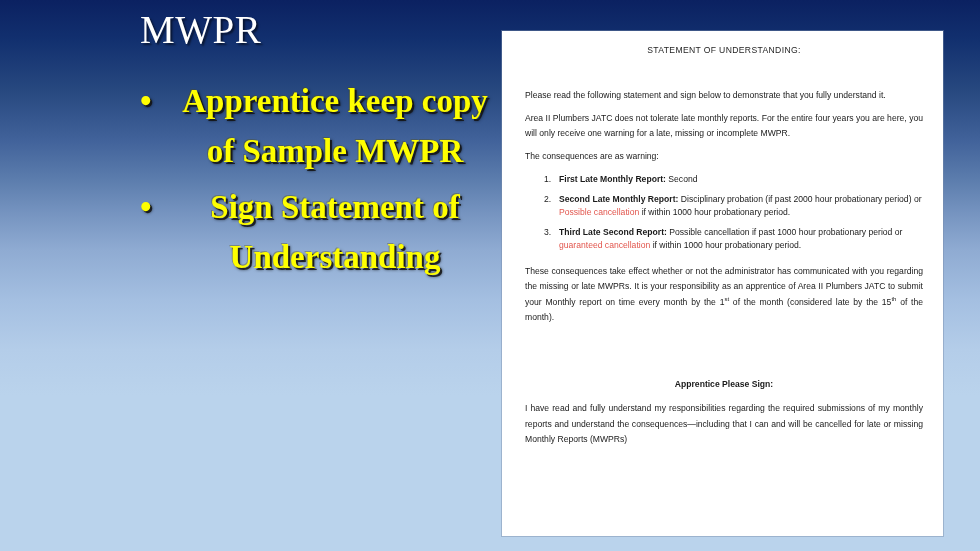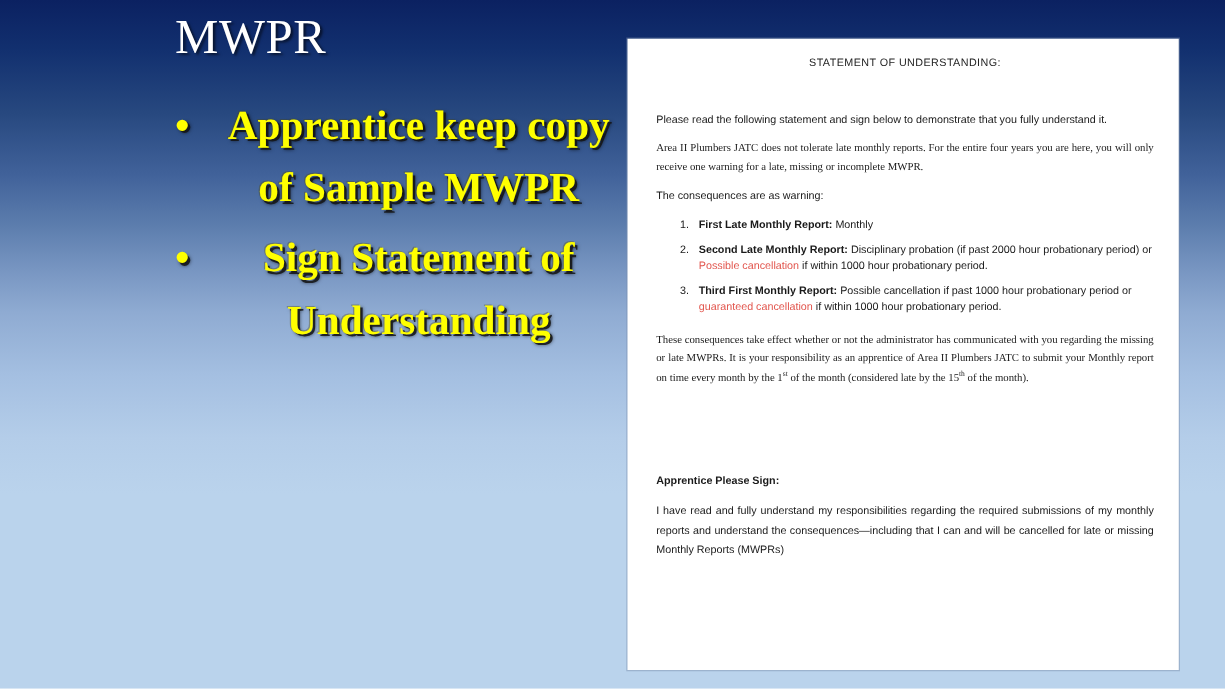--- a/index.html
+++ b/index.html
@@ -143,21 +143,20 @@
   .doc-para {
     font-size: 8.6px;
     line-height: 15.5px;
     color: #1a1a1a;
     margin: 0 0 7px 0;
     text-align: left;
   }
 
   .doc-para.justify {
     text-align: justify;
-    font-family: Liberation Serif, serif;
   }
 
   .doc-para.tight {
     margin-bottom: 4px;
   }
 
   #consequence-list {
     margin: 9px 0 0 0;
     padding: 0;
     list-style: none;
@@ -205,20 +204,21 @@
     left: 0;
     top: 348px;
     width: 398px;
   }
 
   #sign-heading {
     font-size: 8.6px;
     font-weight: bold;
     color: #1a1a1a;
     margin-bottom: 12px;
+    text-align: center;
   }
 
   #sign-para {
     font-size: 8.6px;
     line-height: 15.5px;
     color: #1a1a1a;
     text-align: justify;
     margin: 0;
   }
 
@@ -284,27 +284,27 @@
       <div id="doc-body">
 
         <p class="doc-para">Please read the following statement and sign below to demonstrate that you fully understand it.</p>
 
         <p class="doc-para justify">Area II Plumbers JATC does not tolerate late monthly reports.  For the entire four years you are here, you will only receive one warning for a late, missing or incomplete MWPR.</p>
 
         <p class="doc-para tight">The consequences are as warning:</p>
 
         <ol id="consequence-list">
           <li class="conseq-item">
-            <span class="conseq-num">1.</span><span class="conseq-label">First Late Monthly Report:</span><span>  Monthly</span>
+            <span class="conseq-num">1.</span><span class="conseq-label">First Late Monthly Report:</span><span>  Second</span>
           </li>
           <li class="conseq-item">
             <span class="conseq-num">2.</span><span class="conseq-label">Second Late Monthly Report:</span><span>  Disciplinary probation (if past 2000 hour probationary period) or </span><span class="red">Possible cancellation</span><span> if within 1000 hour probationary period.</span>
           </li>
           <li class="conseq-item">
-            <span class="conseq-num">3.</span><span class="conseq-label">Third First Monthly Report:</span><span>  Possible cancellation if past 1000 hour probationary period or </span><span class="red">guaranteed cancellation</span><span> if within 1000 hour probationary period.</span>
+            <span class="conseq-num">3.</span><span class="conseq-label">Third Late Second Report:</span><span>  Possible cancellation if past 1000 hour probationary period or </span><span class="red">guaranteed cancellation</span><span> if within 1000 hour probationary period.</span>
           </li>
         </ol>
 
         <p class="doc-para justify" id="closing-para"><span>These consequences take effect whether or not the administrator has communicated with you regarding the missing or late MWPRs.  It is your responsibility as an apprentice of Area II Plumbers JATC to submit your Monthly report on time every month by the 1</span><sup>st</sup><span> of the month (considered late by the 15</span><sup>th</sup><span> of the month).</span></p>
 
       </div>
 
       <div id="sign-section">
 
         <div id="sign-heading">Apprentice Please Sign:</div>

